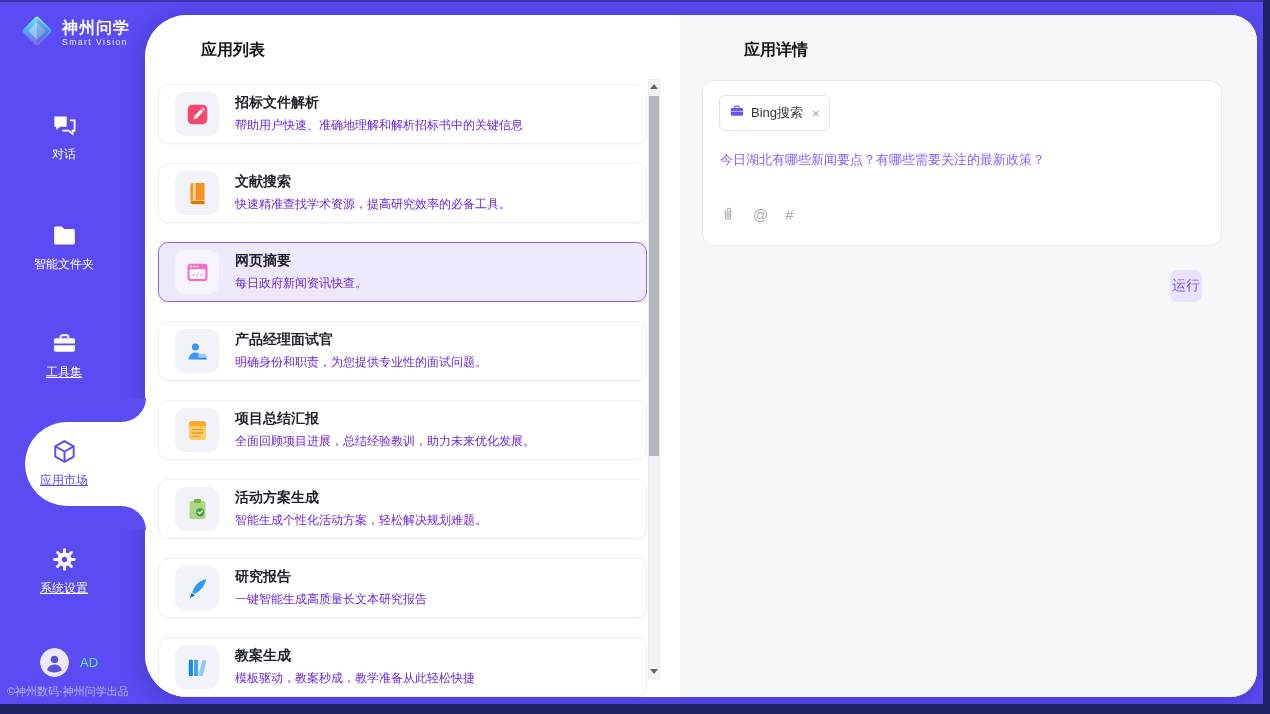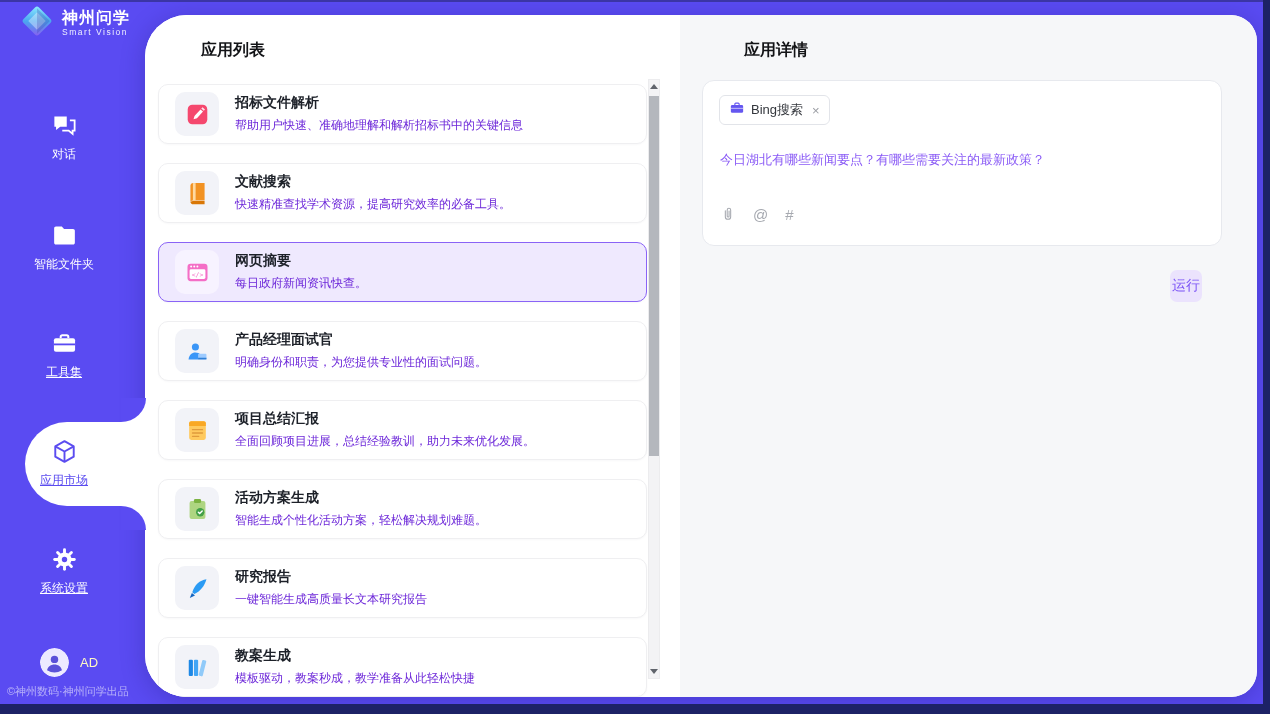--- a/index.html
+++ b/index.html
@@ -7,42 +7,42 @@
   body {
     font-family:"Liberation Sans","DejaVu Sans",sans-serif;
     background:#5a4bf2; position:relative;
   }
   .edge-top    { position:absolute; left:0; top:0; width:1270px; height:2px; background:#3b35a5; z-index:9; }
   .edge-bottom { position:absolute; left:0; top:704px; width:1270px; height:10px; background:#1d2266; z-index:9; }
   .edge-right  { position:absolute; left:1263px; top:0; width:7px; height:714px; background:#1d2266; z-index:9; }
 
   
   .sidebar { position:absolute; left:0; top:0; width:145px; height:714px; z-index:2; }
-  .logo { position:absolute; left:18px; top:2px; display:flex; align-items:center; gap:6px; }
+  .logo { position:absolute; left:18px; top:12px; display:flex; align-items:center; gap:6px; }
   .logo svg { width:38px; height:38px; }
   .logo-name { color:#fff; font-size:16px; font-weight:700; letter-spacing:1px; line-height:18px; }
   .logo-tag  { color:#eef0ff; font-size:8.5px; letter-spacing:1.5px; }
   .nav-item { position:absolute; left:0; width:128px; display:flex; flex-direction:column;
               align-items:center; gap:7px; color:#fff; font-size:12px; cursor:pointer; z-index:3; }
   .nav-item .ic { width:27px; height:27px; }
   .nav-item .ic svg { width:100%; height:100%; display:block; }
   .nav-item.active { color:#5b4cf0; }
   .nav-label.u { text-decoration:underline; }
 
   .bubble { position:absolute; left:25px; top:422px; width:121px; height:84px;
             background:#fff; border-radius:42px 0 0 42px; z-index:2; }
   .notch { position:absolute; left:121px; width:25px; height:24px; background:#fff; z-index:2; }
   .notch.t { top:398px; } .notch.b { top:506px; }
   .notch::before { content:""; position:absolute; inset:0; background:#5a4bf2; }
   .notch.t::before { border-bottom-right-radius:100%; }
   .notch.b::before { border-top-right-radius:100%; }
 
   .user-row { position:absolute; left:40px; top:648px; display:flex; align-items:center; gap:11px; cursor:pointer; }
   .avatar { width:29px; height:29px; border-radius:50%; overflow:hidden; }
-  .user-name { color:#fef9c3; font-size:13px; }
+  .user-name { color:#5eead4; font-size:13px; }
   .copyright { position:absolute; left:7px; top:684px; color:rgba(255,255,255,.55); font-size:11px; }
 
   
   .content { position:absolute; left:145px; top:15px; width:1112px; height:682px;
              background:#fff; border-radius:42px 26px 26px 42px; z-index:1; overflow:hidden;
              box-shadow:0 4px 24px rgba(25,18,110,.28); }
   .panel-title { position:absolute; font-size:16px; font-weight:700; color:#131417;margin-left:44px; }
 
   
   .list-panel { position:absolute; left:0; top:0; width:535px; height:682px; background:#fff; }
@@ -67,21 +67,21 @@
   .tri-up   { width:0; height:0; border-left:4px solid transparent; border-right:4px solid transparent; border-bottom:5px solid #60646c; }
   .tri-down { width:0; height:0; border-left:4px solid transparent; border-right:4px solid transparent; border-top:5px solid #60646c; }
   .sb-thumb { position:absolute; left:0; top:16px; width:10px; height:360px; background:#b4b7bd; cursor:pointer; }
 
   
   .detail-panel { position:absolute; left:535px; top:0; width:577px; height:682px;
                   background:#f6f7f9; border-radius:0 26px 26px 0; }
   .detail-panel .panel-title { left:20px; top:25px; }
   .detail-card { position:absolute; left:22px; top:65px; width:520px; height:166px;
                  background:#fff; border:1px solid #e7e9ee; border-radius:12px; }
-  .tool-tag { position:absolute; left:16px; top:14px; height:30px; display:inline-flex; align-items:center;
+  .tool-tag { position:absolute; left:16px; top:14px; height:36px; display:inline-flex; align-items:center;
               gap:6px; padding:8px 9px; background:#fff; border:1px solid #e2e4e9; border-radius:6px; cursor:pointer; }
   .tool-tag svg { width:16px; height:16px; }
   .tag-label { font-size:13px; color:#33363c; }
   .tag-close { font-size:13px; color:#9a9da3; margin-left:3px; cursor:pointer; line-height:1; }
   .prompt { position:absolute; left:17px; top:70px; width:486px; font-size:13px; color:#8b5cf6; cursor:text; }
   .composer { position:absolute; left:17px; bottom:22px; display:flex; align-items:center; gap:17px; }
   .composer .cicon { color:#a6a9b0; font-size:15px; cursor:pointer; display:flex; align-items:center; }
   .composer .cicon svg { width:16px; height:16px; }
   .run-btn { position:absolute; left:490px; top:255px; width:32px; height:32px; border:none;
              background:#ebe3fd; color:#7c54f6; font-size:14px; border-radius:7px; cursor:pointer;

